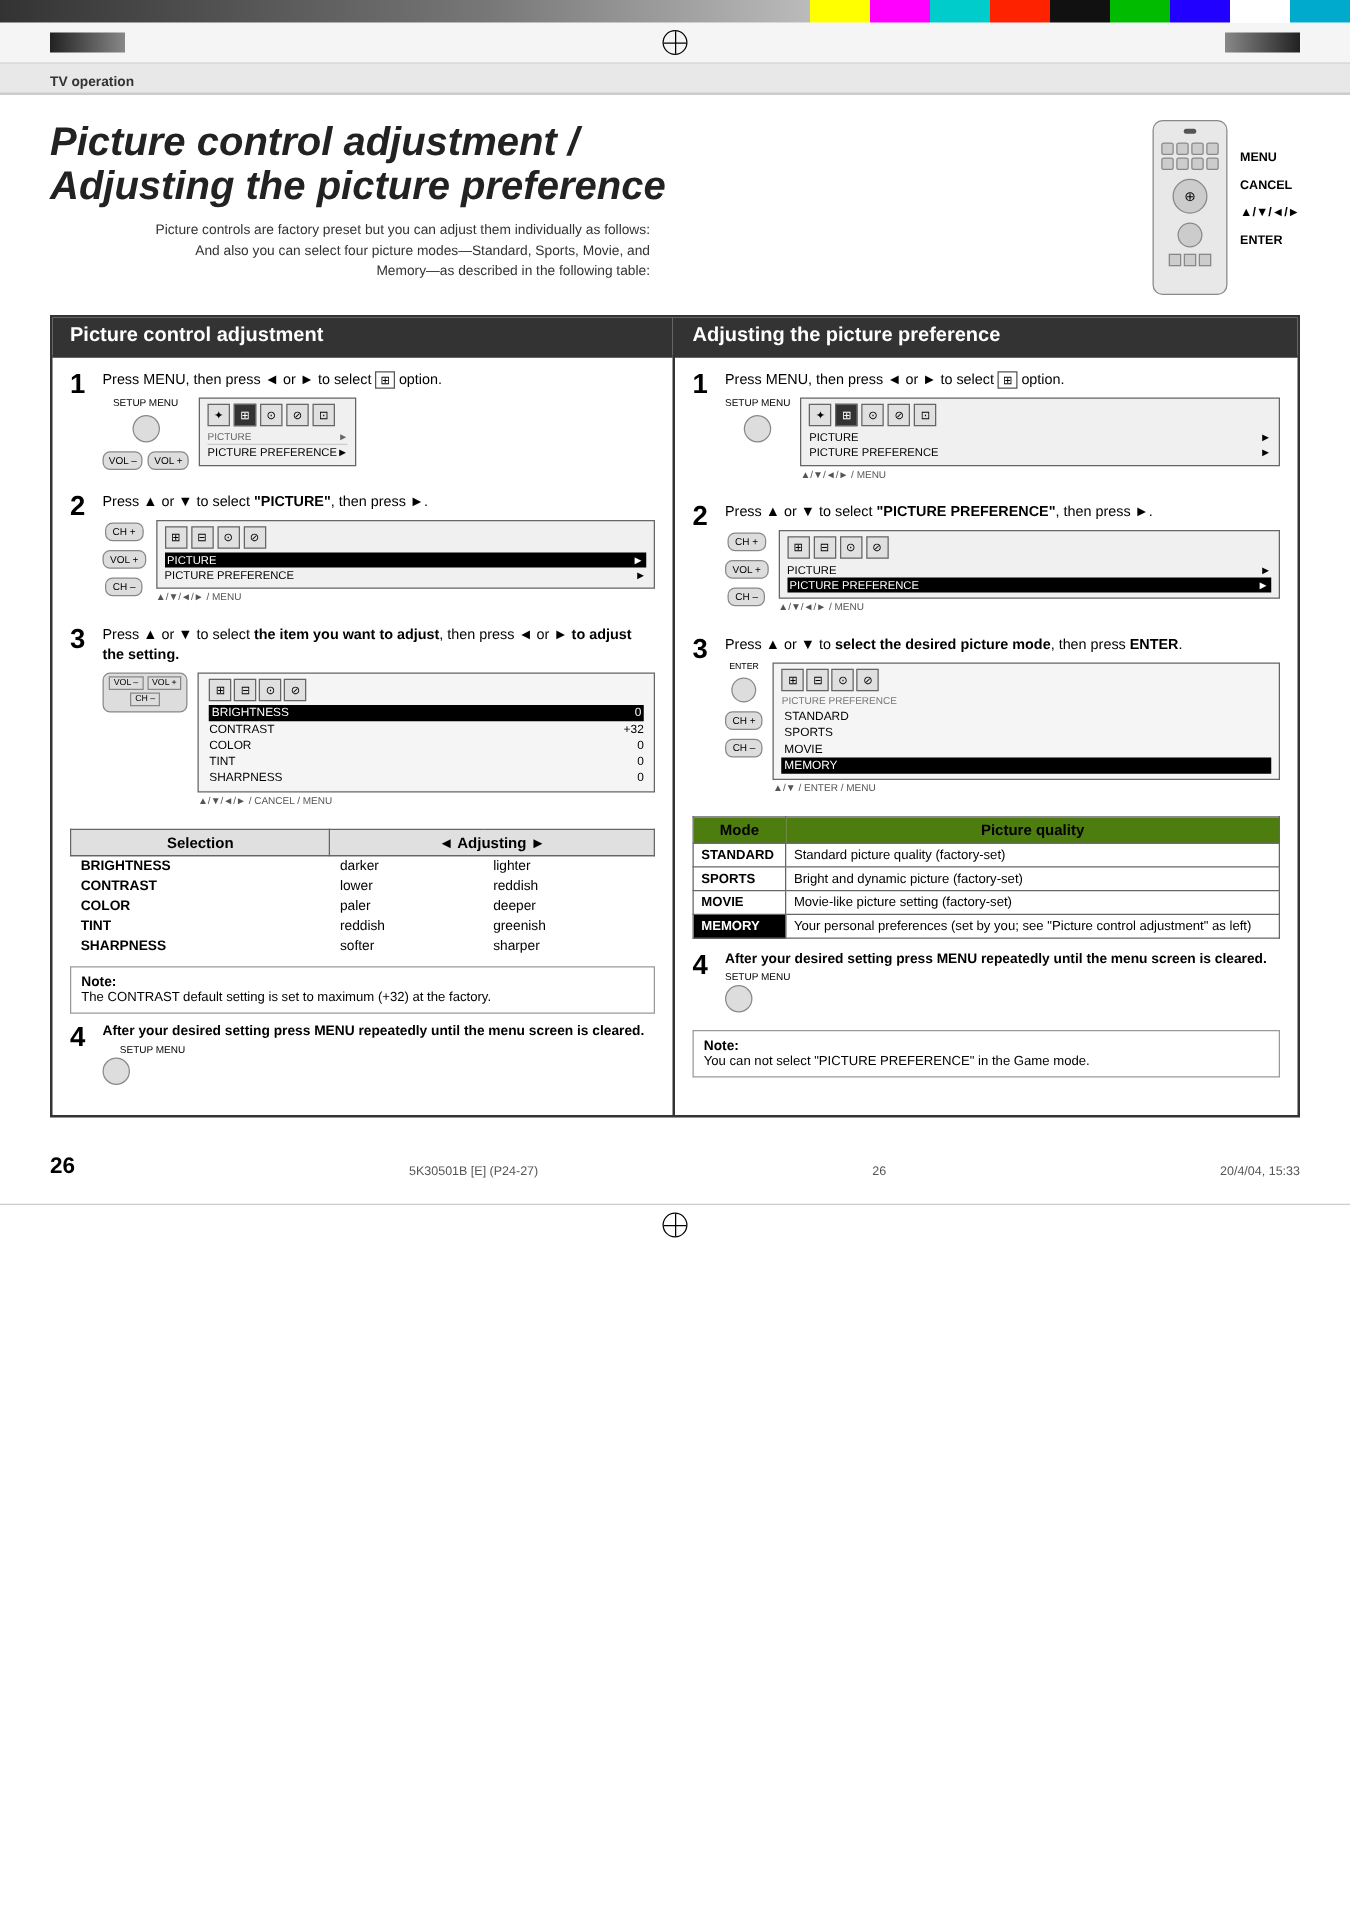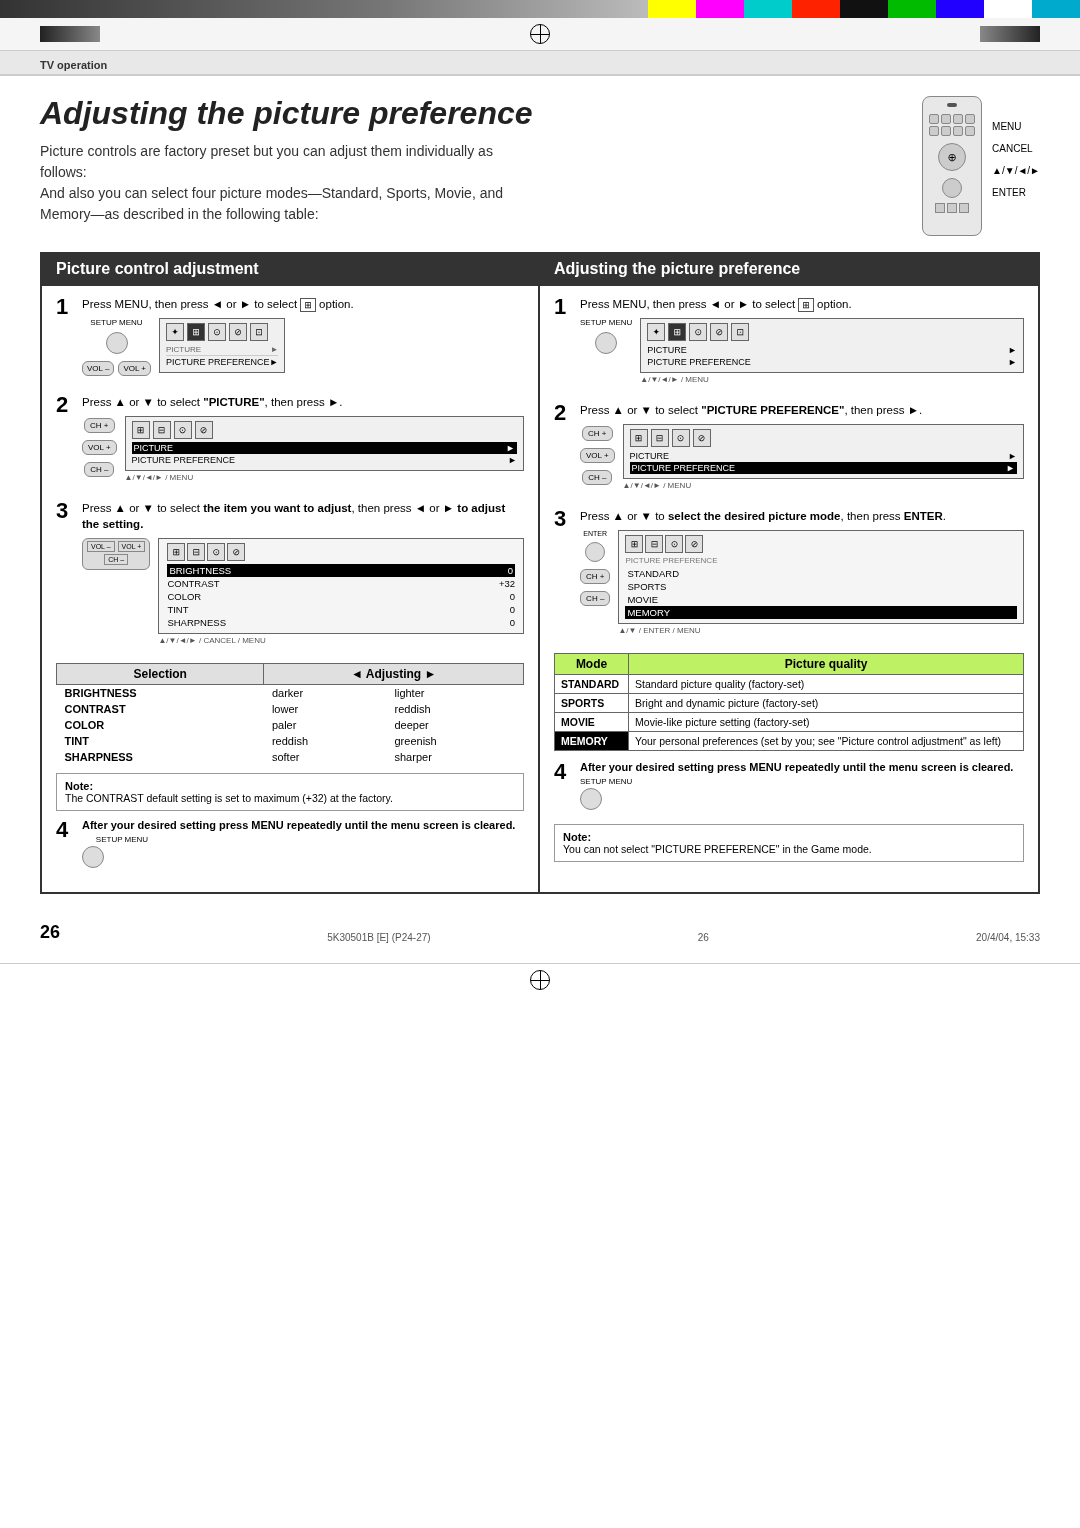--- a/index.html
+++ b/index.html
@@ -76,25 +76,26 @@
       font-size: 32px;
       font-style: italic;
       font-weight: bold;
       color: #222;
       line-height: 1.1;
     }
     .main-title .title-line1 { display: block; }
     .main-title .title-line2 { display: block; }
 
     .title-description {
-      font-size: 14px;
+      font-size: 11px;
       color: #333;
       margin-top: 10px;
       line-height: 1.5;
       max-width: 480px;
+      text-align: right;
     }
 
     
     .remote-illustration {
       width: 200px;
       flex-shrink: 0;
       margin-left: 20px;
       position: relative;
     }
 
@@ -273,21 +274,21 @@
 
     
     .pq-table {
       width: 100%;
       border-collapse: collapse;
       font-size: 11px;
       margin: 6px 0;
       border: 1px solid #666;
     }
     .pq-table th {
-      background: #bef264;
+      background: #4d7c0f;
       border: 1px solid #666;
       padding: 3px 6px;
       font-weight: bold;
       font-size: 12px;
     }
     .pq-table td {
       border: 1px solid #666;
       padding: 3px 6px;
       vertical-align: top;
       font-size: 10.5px;
@@ -365,20 +366,21 @@
 
 <div class="page-header">
   <span class="section-label">TV operation</span>
 </div>
 
 <div class="main-content">
 
   <div class="title-area">
     <div class="title-text-block">
       <div class="main-title">
+        <span class="title-line1">Picture control adjustment /</span>
         <span class="title-line2">Adjusting the picture preference</span>
       </div>
       <div class="title-description">
         <span>Picture controls are factory preset but you can adjust them individually as follows:</span><br>
         <span>And also you can select four picture modes—Standard, Sports, Movie, and</span><br>
         <span>Memory—as described in the following table:</span>
       </div>
     </div>
 
     <div class="remote-illustration">
@@ -400,21 +402,21 @@
             <div style="font-size:11px;">⊕</div>
           </div>
           <div style="width:20px;height:20px;border:1px solid #888;border-radius:50%;background:#ccc;"></div>
           <div style="display:grid;grid-template-columns:repeat(3,10px);gap:2px;margin-top:2px;">
             <div style="width:10px;height:10px;border:1px solid #888;background:#ccc;"></div>
             <div style="width:10px;height:10px;border:1px solid #888;background:#ccc;"></div>
             <div style="width:10px;height:10px;border:1px solid #888;background:#ccc;"></div>
           </div>
         </div>
 
-        <div style="font-size:10px; font-weight:normal; line-height:2.2; padding-top:20px;">
+        <div style="font-size:10px; font-weight:bold; line-height:2.2; padding-top:20px;">
           <div>MENU</div>
           <div>CANCEL</div>
           <div>▲/▼/◄/►</div>
           <div>ENTER</div>
         </div>
       </div>
     </div>
   </div>
 
   <div class="two-columns">

